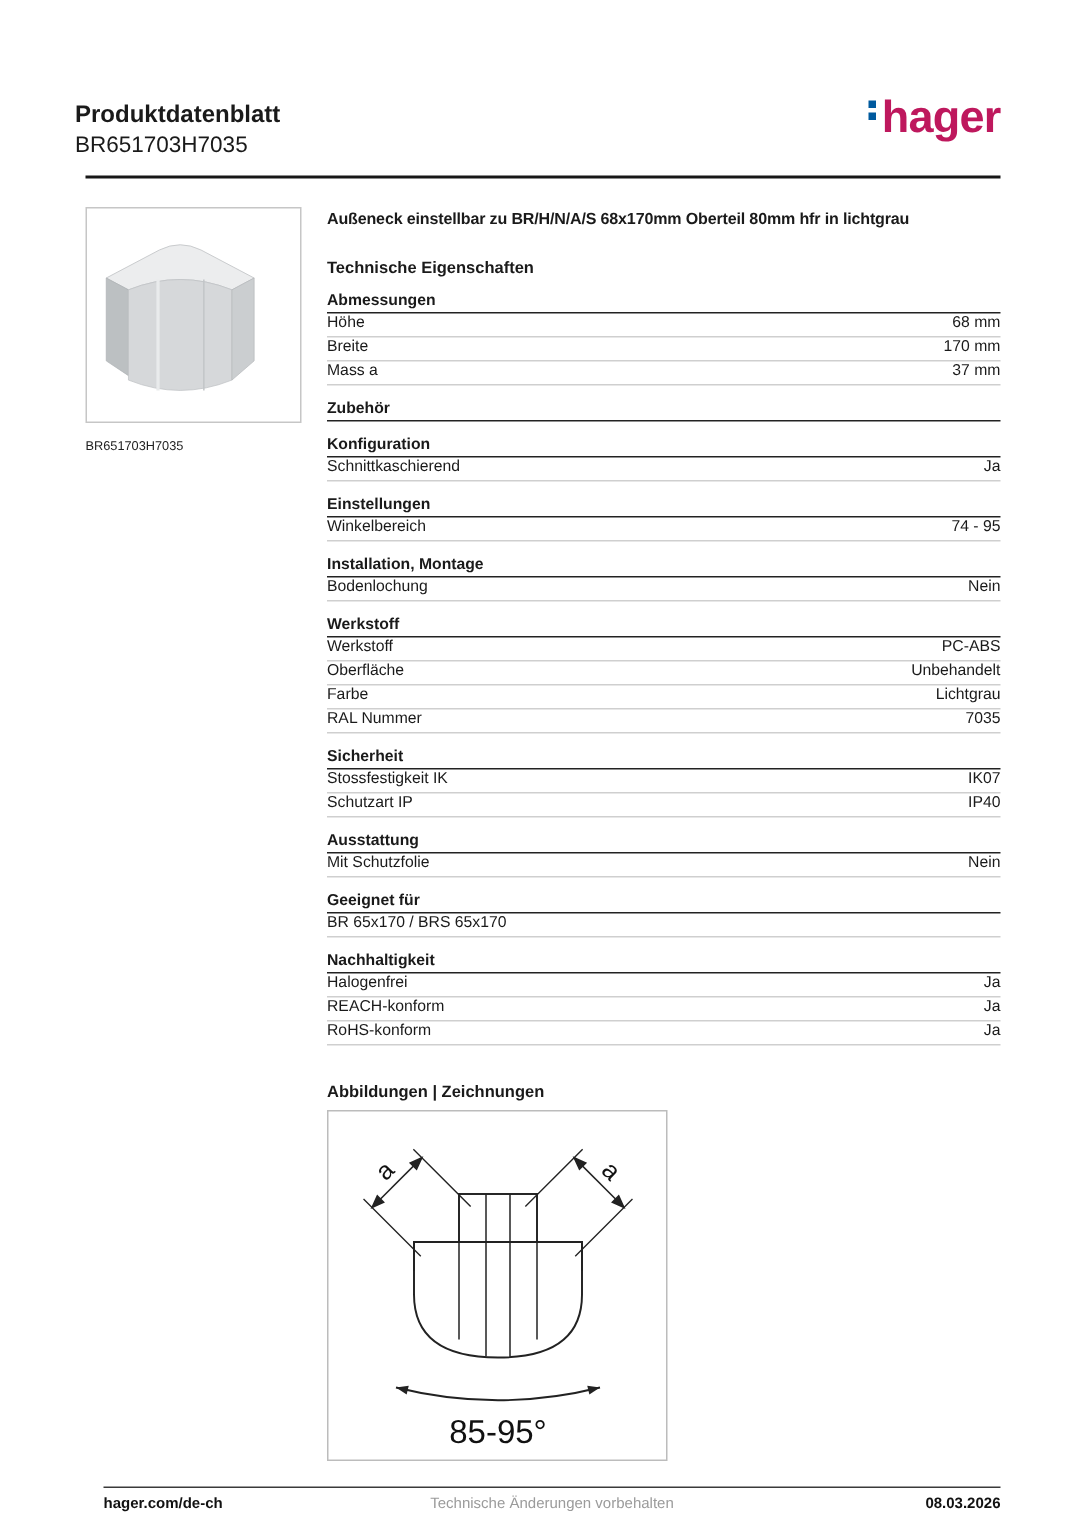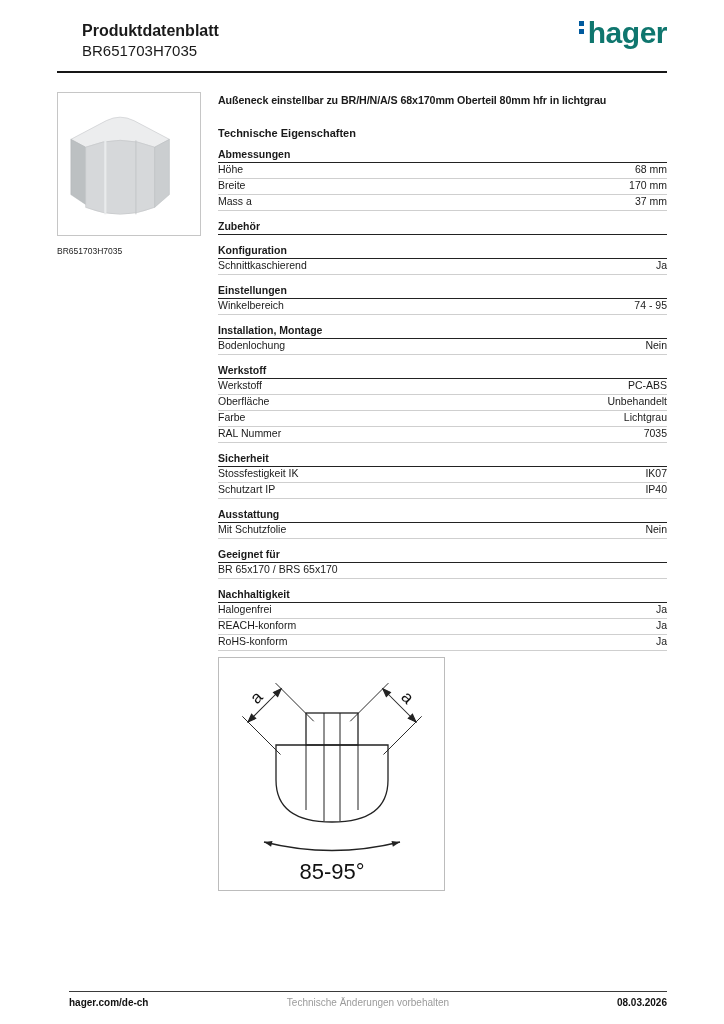--- a/index.html
+++ b/index.html
@@ -2,24 +2,24 @@
 <html><head>
 <meta charset="utf-8">
 <style>
   * { margin:0; padding:0; box-sizing:border-box; }
   html,body { background:#ffffff; }
   .page {
     width:724px; height:1024px; position:relative; background:#fff;
     font-family:"Liberation Sans", sans-serif; color:#1a1a1a; overflow:hidden;
   }
   
-  .header { padding:21px 57px 0 82px; display:flex; justify-content:space-between; align-items:flex-start; }
+  .header { padding:21px 57px 0 50px; display:flex; justify-content:space-between; align-items:flex-start;margin-top:46px; }
   .doc-title { font-size:16px; font-weight:bold; line-height:1.25; }
   .doc-subtitle { font-size:15px; line-height:1.3; }
-  .logo { display:inline-flex; align-items:flex-start; color:#0f766e; font-weight:bold; font-size:30px; line-height:0.78; letter-spacing:-0.5px; }
+  .logo { display:inline-flex; align-items:flex-start; color:#be185d; font-weight:bold; font-size:30px; line-height:0.78; letter-spacing:-0.5px; }
   .logo-dots { display:inline-flex; flex-direction:column; gap:3px; margin-right:4px; margin-bottom:2px; }
   .logo-dots span { width:5px; height:5px; background:#005A9E; display:block; }
   .header-rule { height:2px; background:#171717; margin:10px 57px 0 57px; }
   
   .content { display:flex; padding:0 57px; margin-top:19px; gap:17px; }
   .left-col { width:144px; flex:none; }
   .image-box { width:144px; height:144px; border:1px solid #c6c6c6; display:flex; align-items:center; justify-content:center; background:#fff; }
   .image-caption { font-size:8.5px; color:#222; margin-top:10px; }
   .right-col { flex:1; min-width:0; }
   .description { font-size:10.7px; font-weight:bold; letter-spacing:-0.1px; white-space:nowrap; margin-top:2px; }
@@ -179,20 +179,21 @@
         <div class="row">
           <span class="lbl">REACH-konform</span>
           <span class="val">Ja</span>
         </div>
         <div class="row">
           <span class="lbl">RoHS-konform</span>
           <span class="val">Ja</span>
         </div>
       </section>
 
+      <div class="drawings-heading">Abbildungen | Zeichnungen</div>
 
       <div class="drawing-box">
         <svg viewBox="0 0 224 231" width="224" height="231" aria-hidden="true">
 
           <g fill="none" stroke="#222" stroke-width="1.3">
             <path d="M56,87 L56,122 Q56,164 112,164 Q168,164 168,122 L168,87 Z"></path>
             <rect x="86" y="55" width="52" height="32"></rect>
           </g>
           <g fill="none" stroke="#222" stroke-width="1">
             <path d="M86,87 L86,152"></path>

